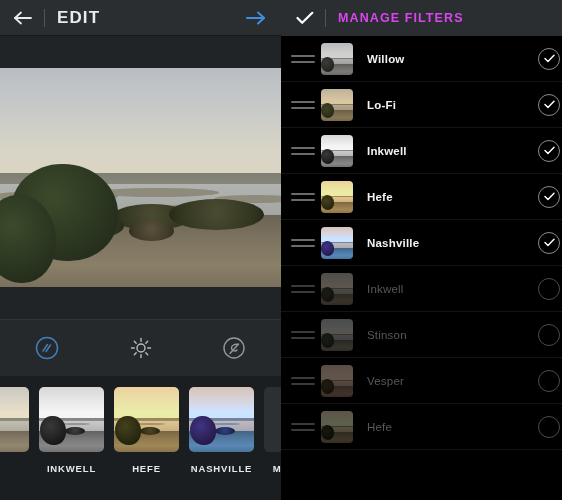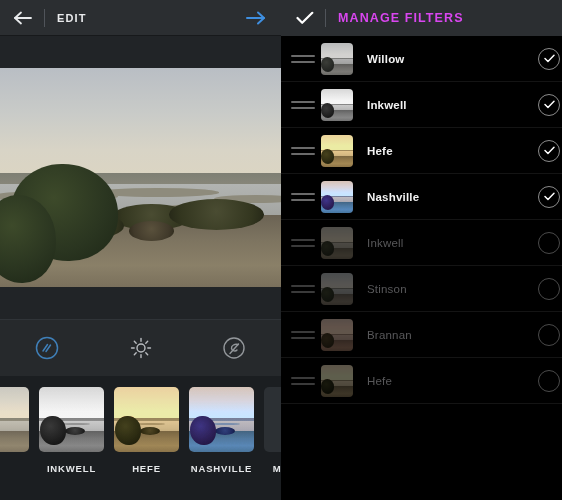--- a/index.html
+++ b/index.html
@@ -48,21 +48,21 @@
     cursor: pointer;
   }
   .hdr-divider {
     width: 1px;
     height: 18px;
     background: #50545a;
     margin: 0 12px 0 10px;
   }
   .edit-title {
     color: #e9eaec;
-    font-size: 11px;
+    font-size: 17px;
     font-weight: bold;
     letter-spacing: 1.1px;
   }
   .fwd-arrow {
     margin-left: auto;
     width: 26px;
     height: 22px;
     display: flex;
     align-items: center;
     justify-content: center;
@@ -457,87 +457,108 @@
           </div>
         </div>
         <div class="row-label">Willow</div>
         <div class="toggle">
           <svg width="11" height="9" viewBox="0 0 12 10">
             <path d="M1 5 L4.3 8.4 L11 1.4" stroke="#ffffff" stroke-width="1.6" fill="none" stroke-linecap="round" stroke-linejoin="round"></path>
           </svg>
         </div>
       </div>
 
-
       <div class="mf-row">
         <div class="drag-handle">
             <i></i>
             <i></i>
           </div>
         <div class="row-thumb">
-          <div class="scene" style="filter:grayscale(1) contrast(1.25) brightness(1.05);">
-            <div class="sky"></div>
-              <div class="far-bank"></div>
-              <div class="water"></div>
-            <div class="ground"></div>
-              <div class="tree" style="left:0%; top:46%; width:42%; height:46%;"></div>
-          </div>
-        </div>
-        <div class="row-label">Inkwell</div>
+          <div class="scene" style="filter:sepia(0.5) saturate(1.3) brightness(0.85);">
+            <div class="sky"></div>
+              <div class="far-bank"></div>
+              <div class="water"></div>
+            <div class="ground"></div>
+              <div class="tree" style="left:0%; top:46%; width:42%; height:46%;"></div>
+          </div>
+        </div>
+        <div class="row-label">Lo-Fi</div>
         <div class="toggle">
           <svg width="11" height="9" viewBox="0 0 12 10">
             <path d="M1 5 L4.3 8.4 L11 1.4" stroke="#ffffff" stroke-width="1.6" fill="none" stroke-linecap="round" stroke-linejoin="round"></path>
           </svg>
         </div>
       </div>
 
       <div class="mf-row">
         <div class="drag-handle">
             <i></i>
             <i></i>
           </div>
         <div class="row-thumb">
-          <div class="scene" style="filter:sepia(0.7) saturate(1.6) contrast(1.15) brightness(0.92);">
-            <div class="sky"></div>
-              <div class="far-bank"></div>
-              <div class="water"></div>
-            <div class="ground"></div>
-              <div class="tree" style="left:0%; top:46%; width:42%; height:46%;"></div>
-          </div>
-        </div>
-        <div class="row-label">Hefe</div>
+          <div class="scene" style="filter:grayscale(1) contrast(1.25) brightness(1.05);">
+            <div class="sky"></div>
+              <div class="far-bank"></div>
+              <div class="water"></div>
+            <div class="ground"></div>
+              <div class="tree" style="left:0%; top:46%; width:42%; height:46%;"></div>
+          </div>
+        </div>
+        <div class="row-label">Inkwell</div>
         <div class="toggle">
           <svg width="11" height="9" viewBox="0 0 12 10">
             <path d="M1 5 L4.3 8.4 L11 1.4" stroke="#ffffff" stroke-width="1.6" fill="none" stroke-linecap="round" stroke-linejoin="round"></path>
           </svg>
         </div>
       </div>
 
       <div class="mf-row">
         <div class="drag-handle">
             <i></i>
             <i></i>
           </div>
         <div class="row-thumb">
-          <div class="scene" style="filter:hue-rotate(165deg) saturate(2.4) contrast(1.15);">
-            <div class="sky"></div>
-              <div class="far-bank"></div>
-              <div class="water"></div>
-            <div class="ground"></div>
-              <div class="tree" style="left:0%; top:46%; width:42%; height:46%;"></div>
-          </div>
-        </div>
-        <div class="row-label">Nashville</div>
+          <div class="scene" style="filter:sepia(0.7) saturate(1.6) contrast(1.15) brightness(0.92);">
+            <div class="sky"></div>
+              <div class="far-bank"></div>
+              <div class="water"></div>
+            <div class="ground"></div>
+              <div class="tree" style="left:0%; top:46%; width:42%; height:46%;"></div>
+          </div>
+        </div>
+        <div class="row-label">Hefe</div>
         <div class="toggle">
           <svg width="11" height="9" viewBox="0 0 12 10">
             <path d="M1 5 L4.3 8.4 L11 1.4" stroke="#ffffff" stroke-width="1.6" fill="none" stroke-linecap="round" stroke-linejoin="round"></path>
           </svg>
         </div>
       </div>
 
+      <div class="mf-row">
+        <div class="drag-handle">
+            <i></i>
+            <i></i>
+          </div>
+        <div class="row-thumb">
+          <div class="scene" style="filter:hue-rotate(165deg) saturate(2.4) contrast(1.15);">
+            <div class="sky"></div>
+              <div class="far-bank"></div>
+              <div class="water"></div>
+            <div class="ground"></div>
+              <div class="tree" style="left:0%; top:46%; width:42%; height:46%;"></div>
+          </div>
+        </div>
+        <div class="row-label">Nashville</div>
+        <div class="toggle">
+          <svg width="11" height="9" viewBox="0 0 12 10">
+            <path d="M1 5 L4.3 8.4 L11 1.4" stroke="#ffffff" stroke-width="1.6" fill="none" stroke-linecap="round" stroke-linejoin="round"></path>
+          </svg>
+        </div>
+      </div>
+
       <div class="mf-row off">
         <div class="drag-handle">
             <i></i>
             <i></i>
           </div>
         <div class="row-thumb">
           <div class="scene" style="filter:sepia(0.35) saturate(0.8) brightness(0.9);">
             <div class="sky"></div>
               <div class="far-bank"></div>
               <div class="water"></div>
@@ -579,21 +600,21 @@
           </div>
         <div class="row-thumb">
           <div class="scene" style="filter:sepia(0.45) hue-rotate(-25deg) saturate(1.4) brightness(0.9);">
             <div class="sky"></div>
               <div class="far-bank"></div>
               <div class="water"></div>
             <div class="ground"></div>
               <div class="tree" style="left:0%; top:46%; width:42%; height:46%;"></div>
           </div>
         </div>
-        <div class="row-label">Brannan</div>
+        <div class="row-label">Vesper</div>
         <div class="toggle">
           
         </div>
       </div>
 
       <div class="mf-row off">
         <div class="drag-handle">
             <i></i>
             <i></i>
           </div>

